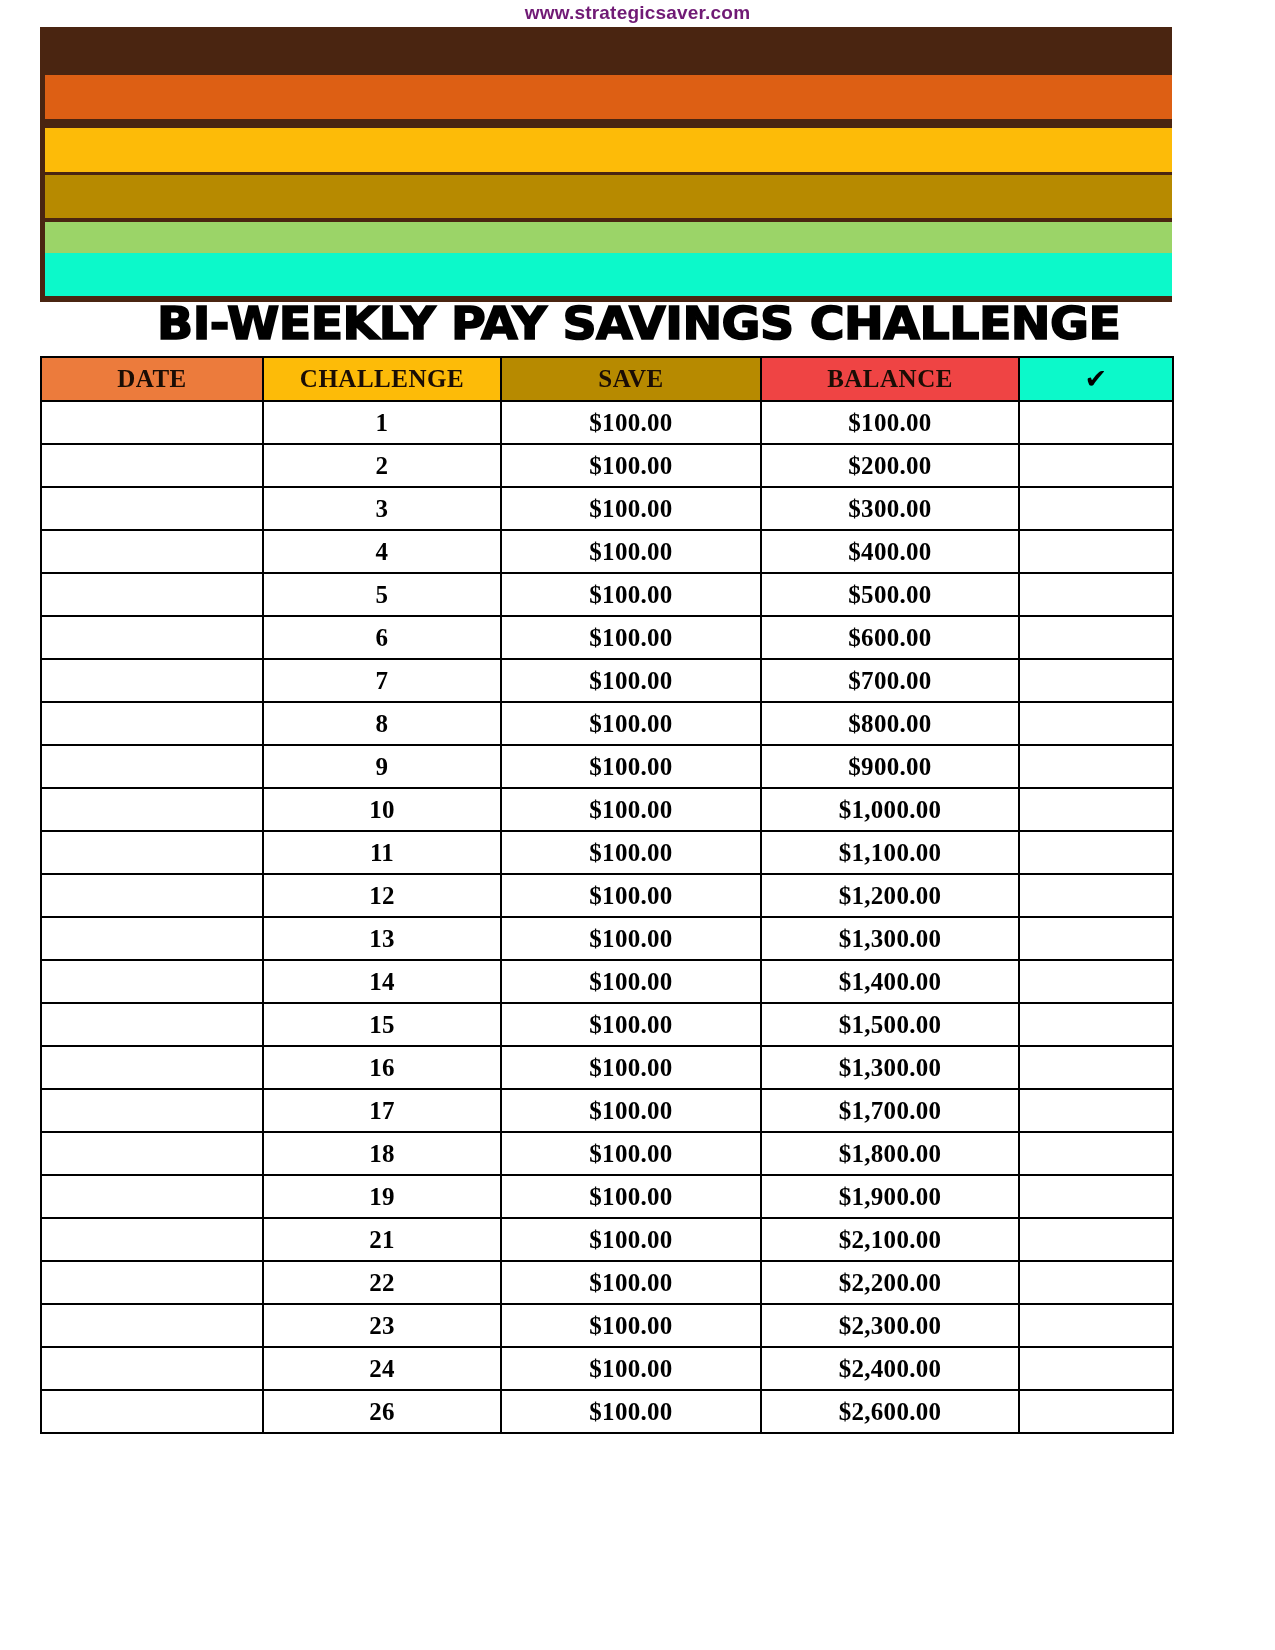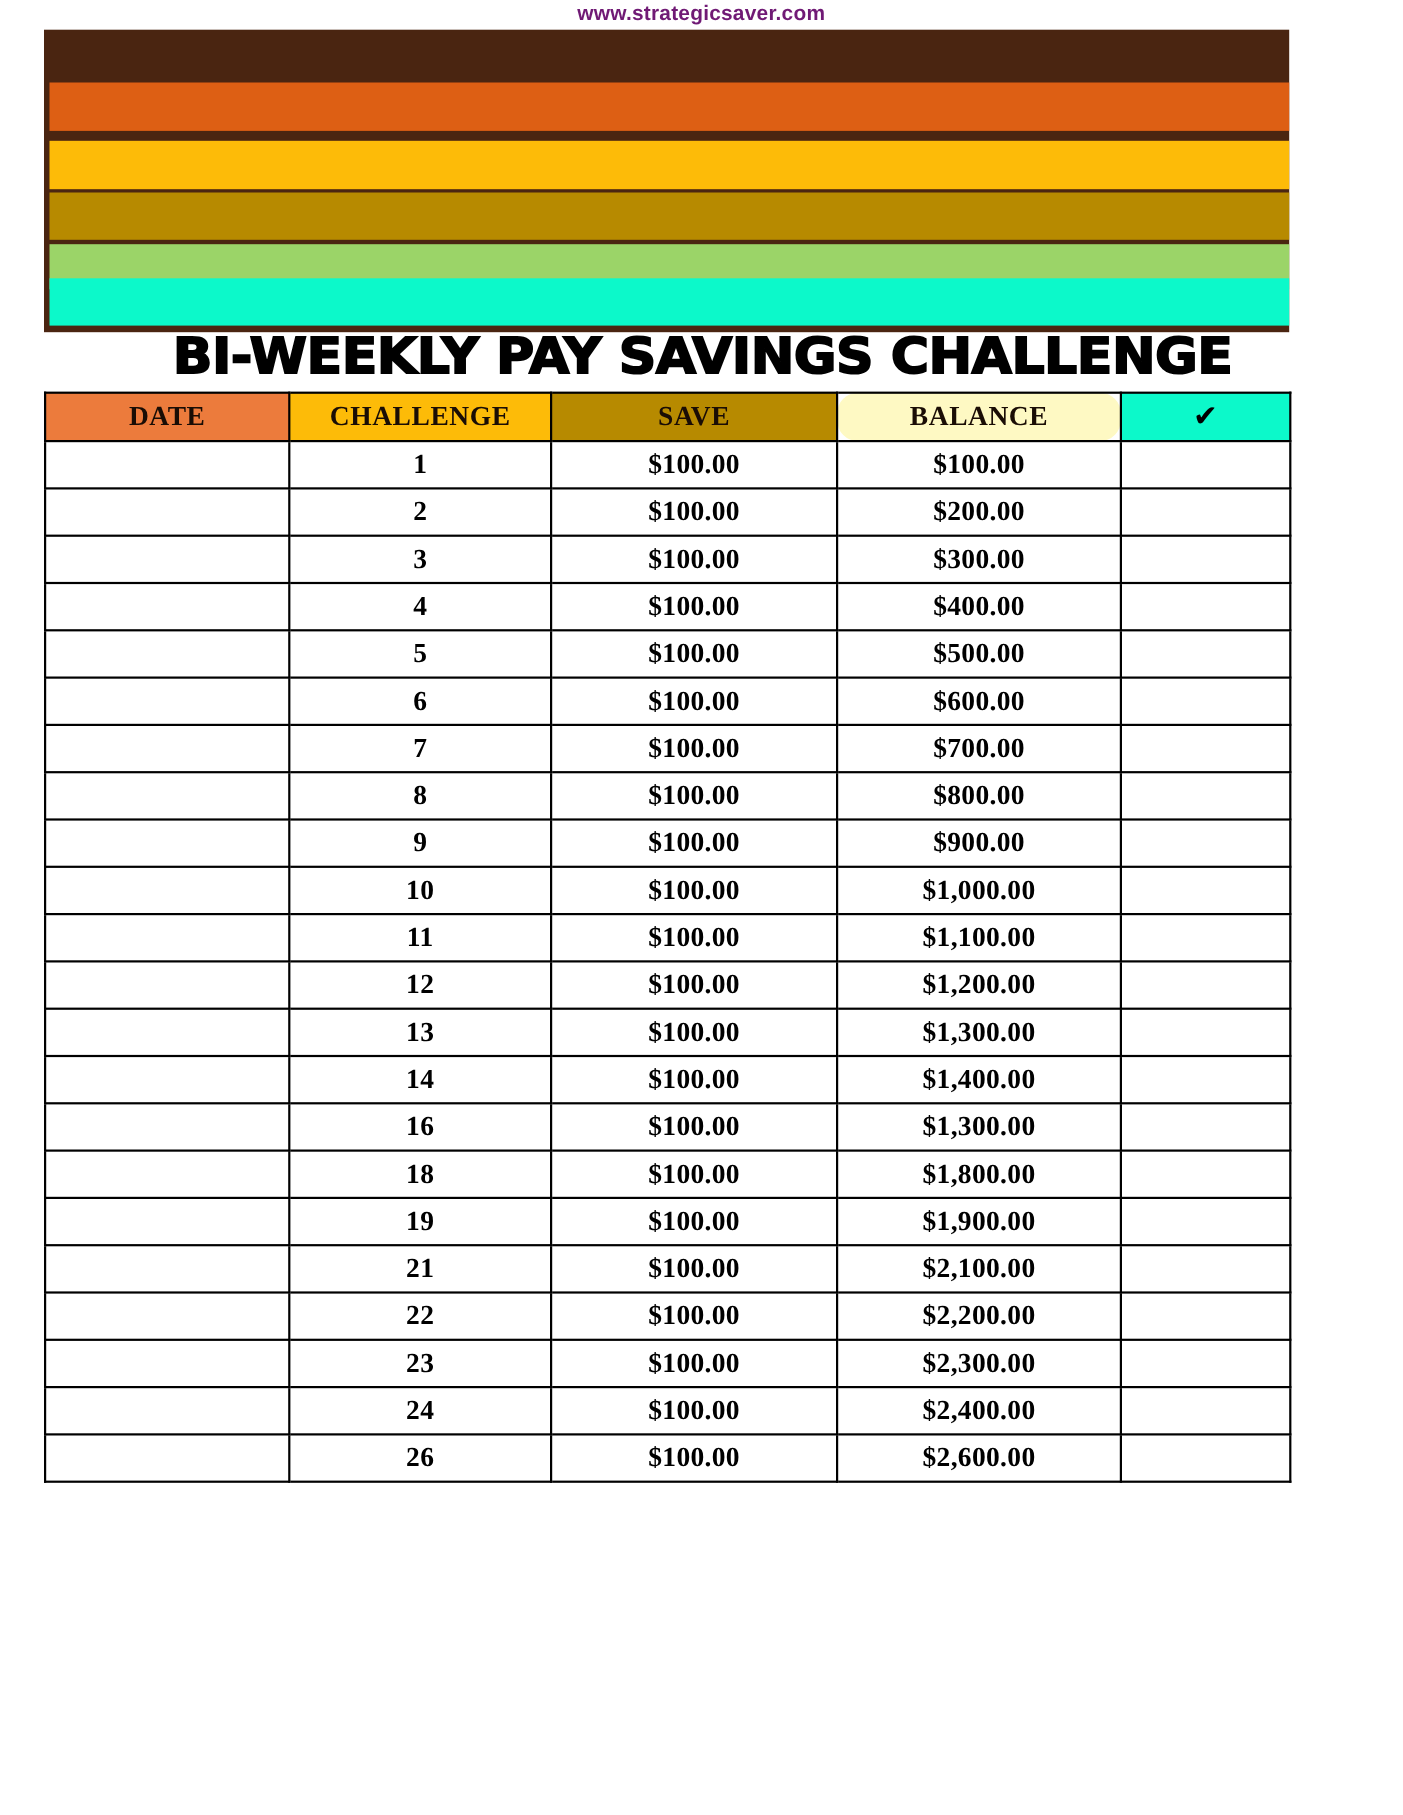--- a/index.html
+++ b/index.html
@@ -102,21 +102,21 @@
   }
   .col-date     { width: 222px; }
   .col-paycheck { width: 238px; }
   .col-save     { width: 260px; }
   .col-balance  { width: 258px; }
   .col-check    { width: 154px; }
 
   .th-date     { background: #ec7b3c; }
   .th-paycheck { background: #fdbb08; }
   .th-save     { background: #b78a00; }
-  .th-balance  { background: #fef9c3; border-radius: 19px; }
+  .th-balance  { background: #ef4444; }
   .th-check    { background: #0cf9ca; }
 
   .check-glyph {
     font-size: 27px;
     line-height: 1;
     color: #000000;
     font-family: "DejaVu Sans", sans-serif;
     display: inline-block;
   }
 
@@ -259,23 +259,37 @@
       </tr>
       <tr>
         <td class="cell-blank"></td>
         <td>14</td>
         <td>$100.00</td>
         <td>$1,400.00</td>
         <td class="cell-blank"></td>
       </tr>
       <tr>
         <td class="cell-blank"></td>
+        <td>15</td>
+        <td>$100.00</td>
+        <td>$1,500.00</td>
+        <td class="cell-blank"></td>
+      </tr>
+      <tr>
+        <td class="cell-blank"></td>
         <td>16</td>
         <td>$100.00</td>
         <td>$1,300.00</td>
+        <td class="cell-blank"></td>
+      </tr>
+      <tr>
+        <td class="cell-blank"></td>
+        <td>17</td>
+        <td>$100.00</td>
+        <td>$1,700.00</td>
         <td class="cell-blank"></td>
       </tr>
       <tr>
         <td class="cell-blank"></td>
         <td>18</td>
         <td>$100.00</td>
         <td>$1,800.00</td>
         <td class="cell-blank"></td>
       </tr>
       <tr>

